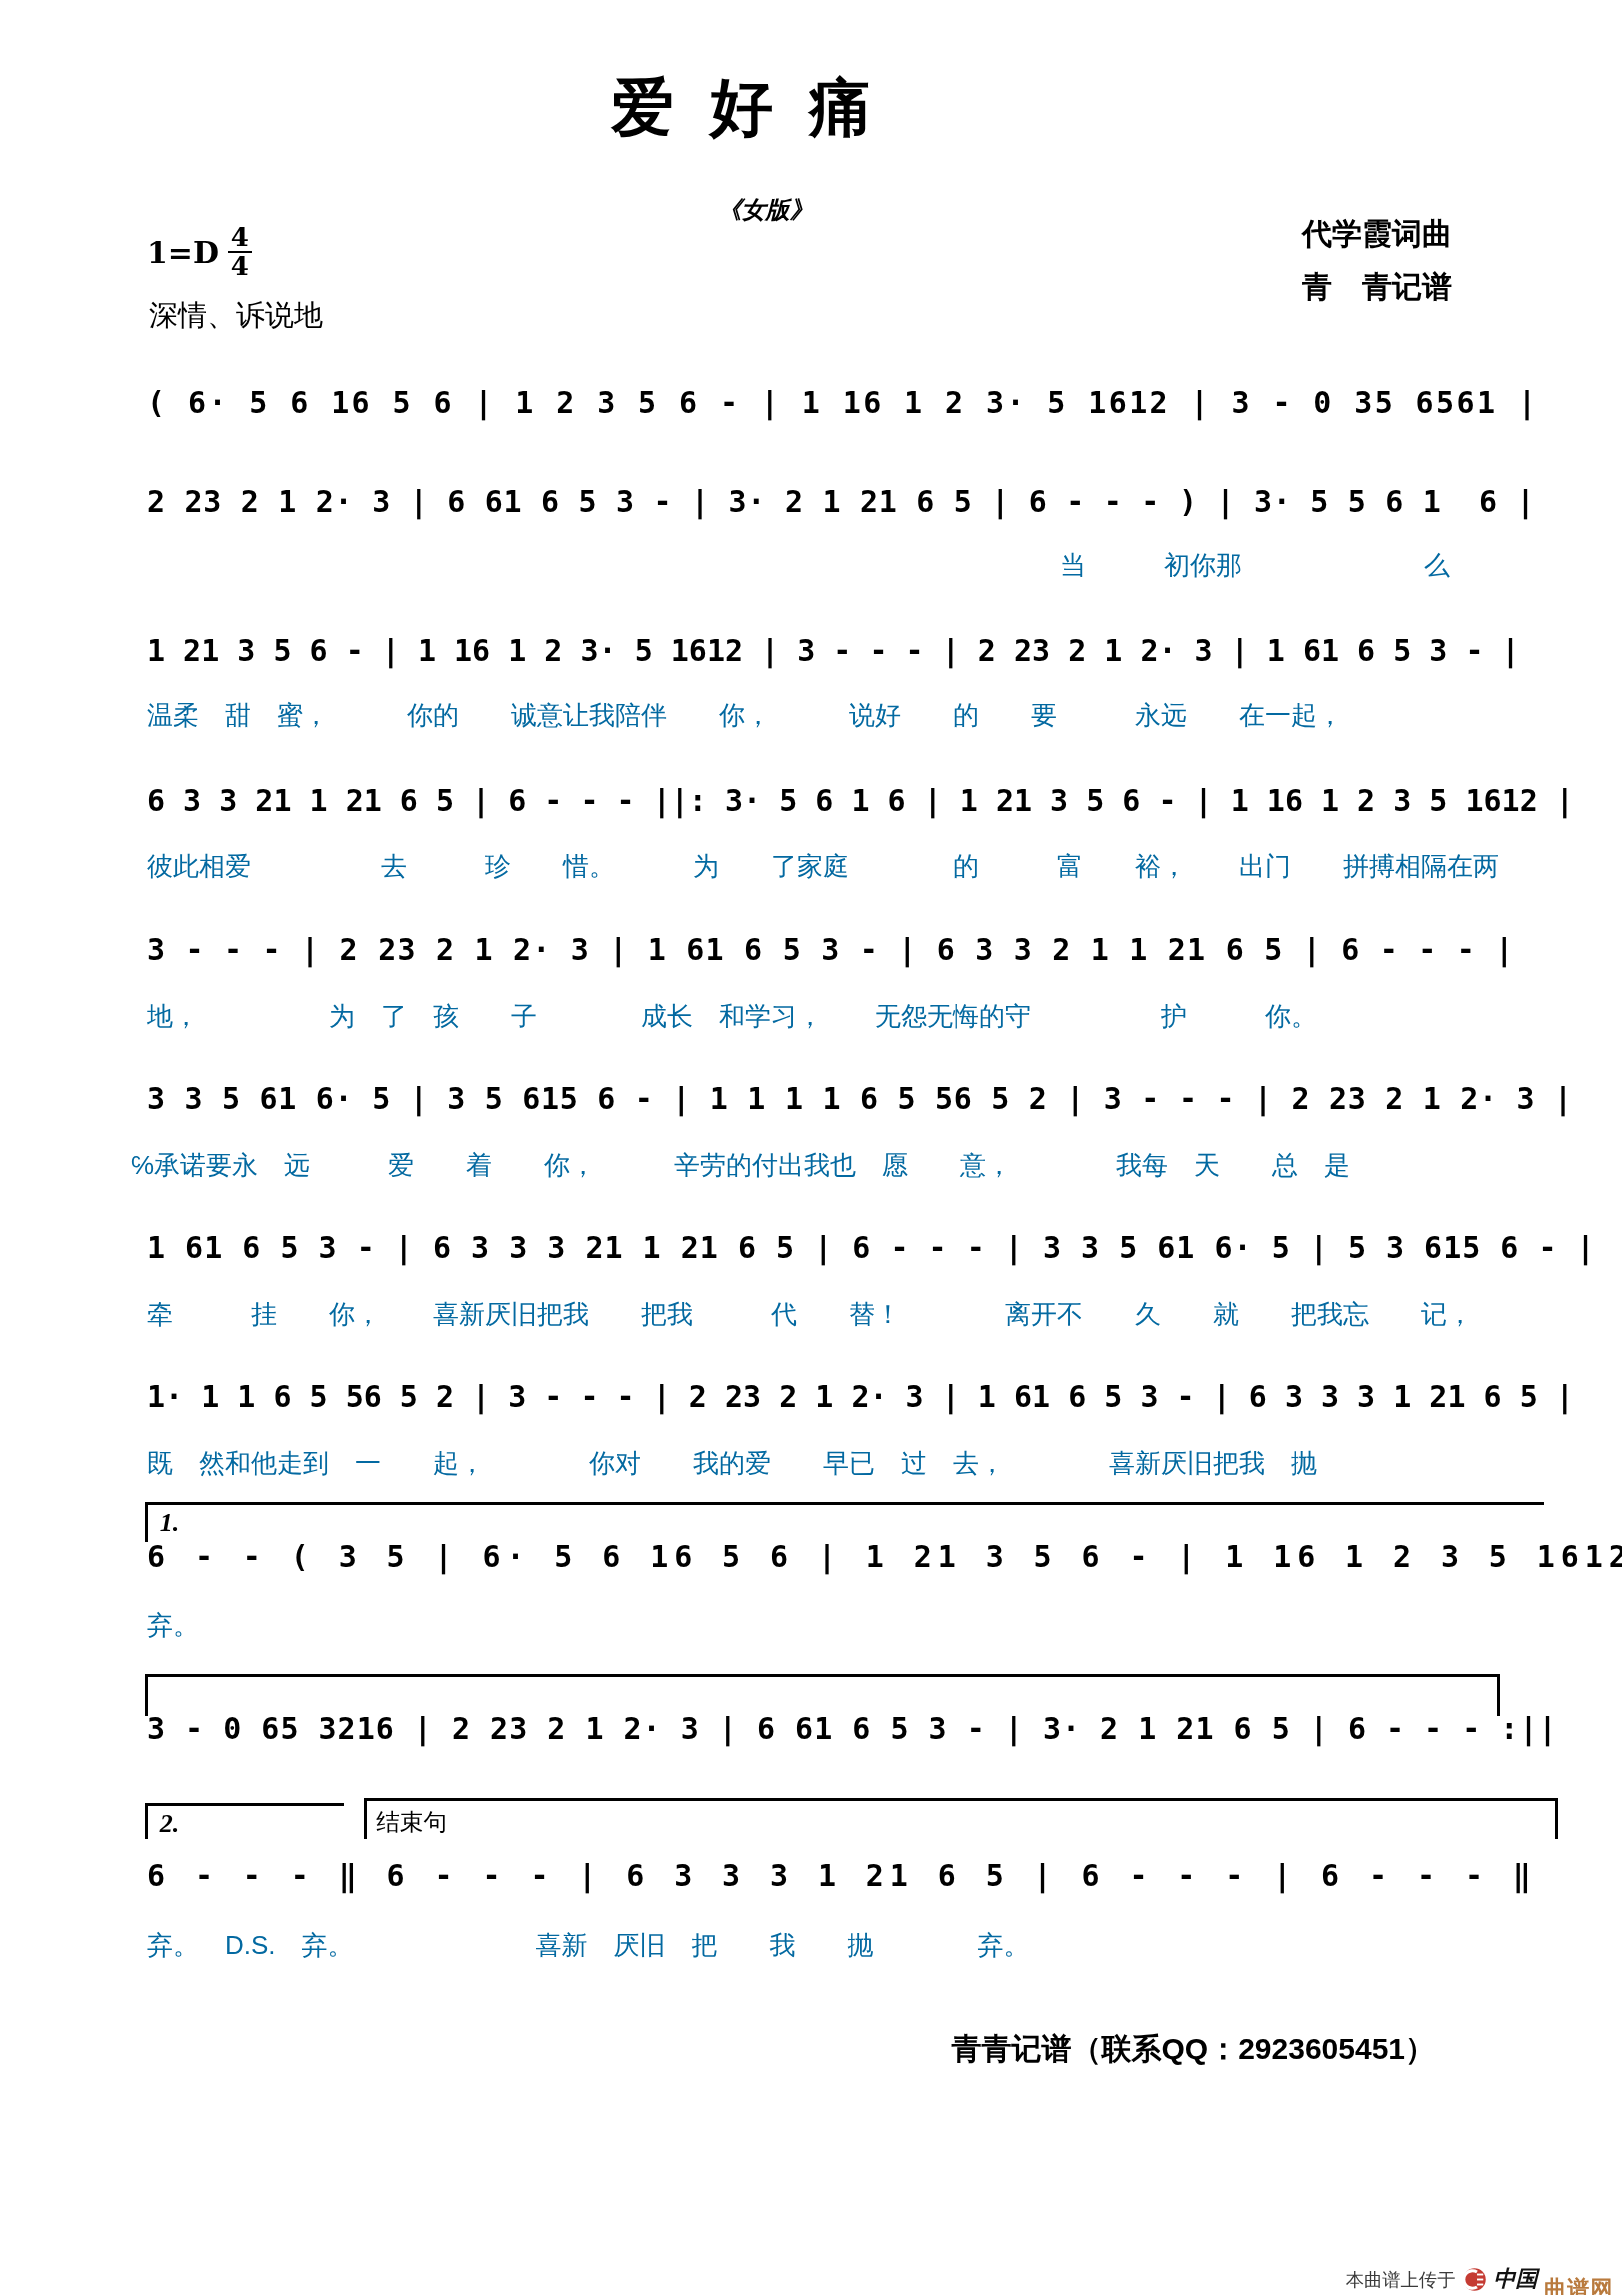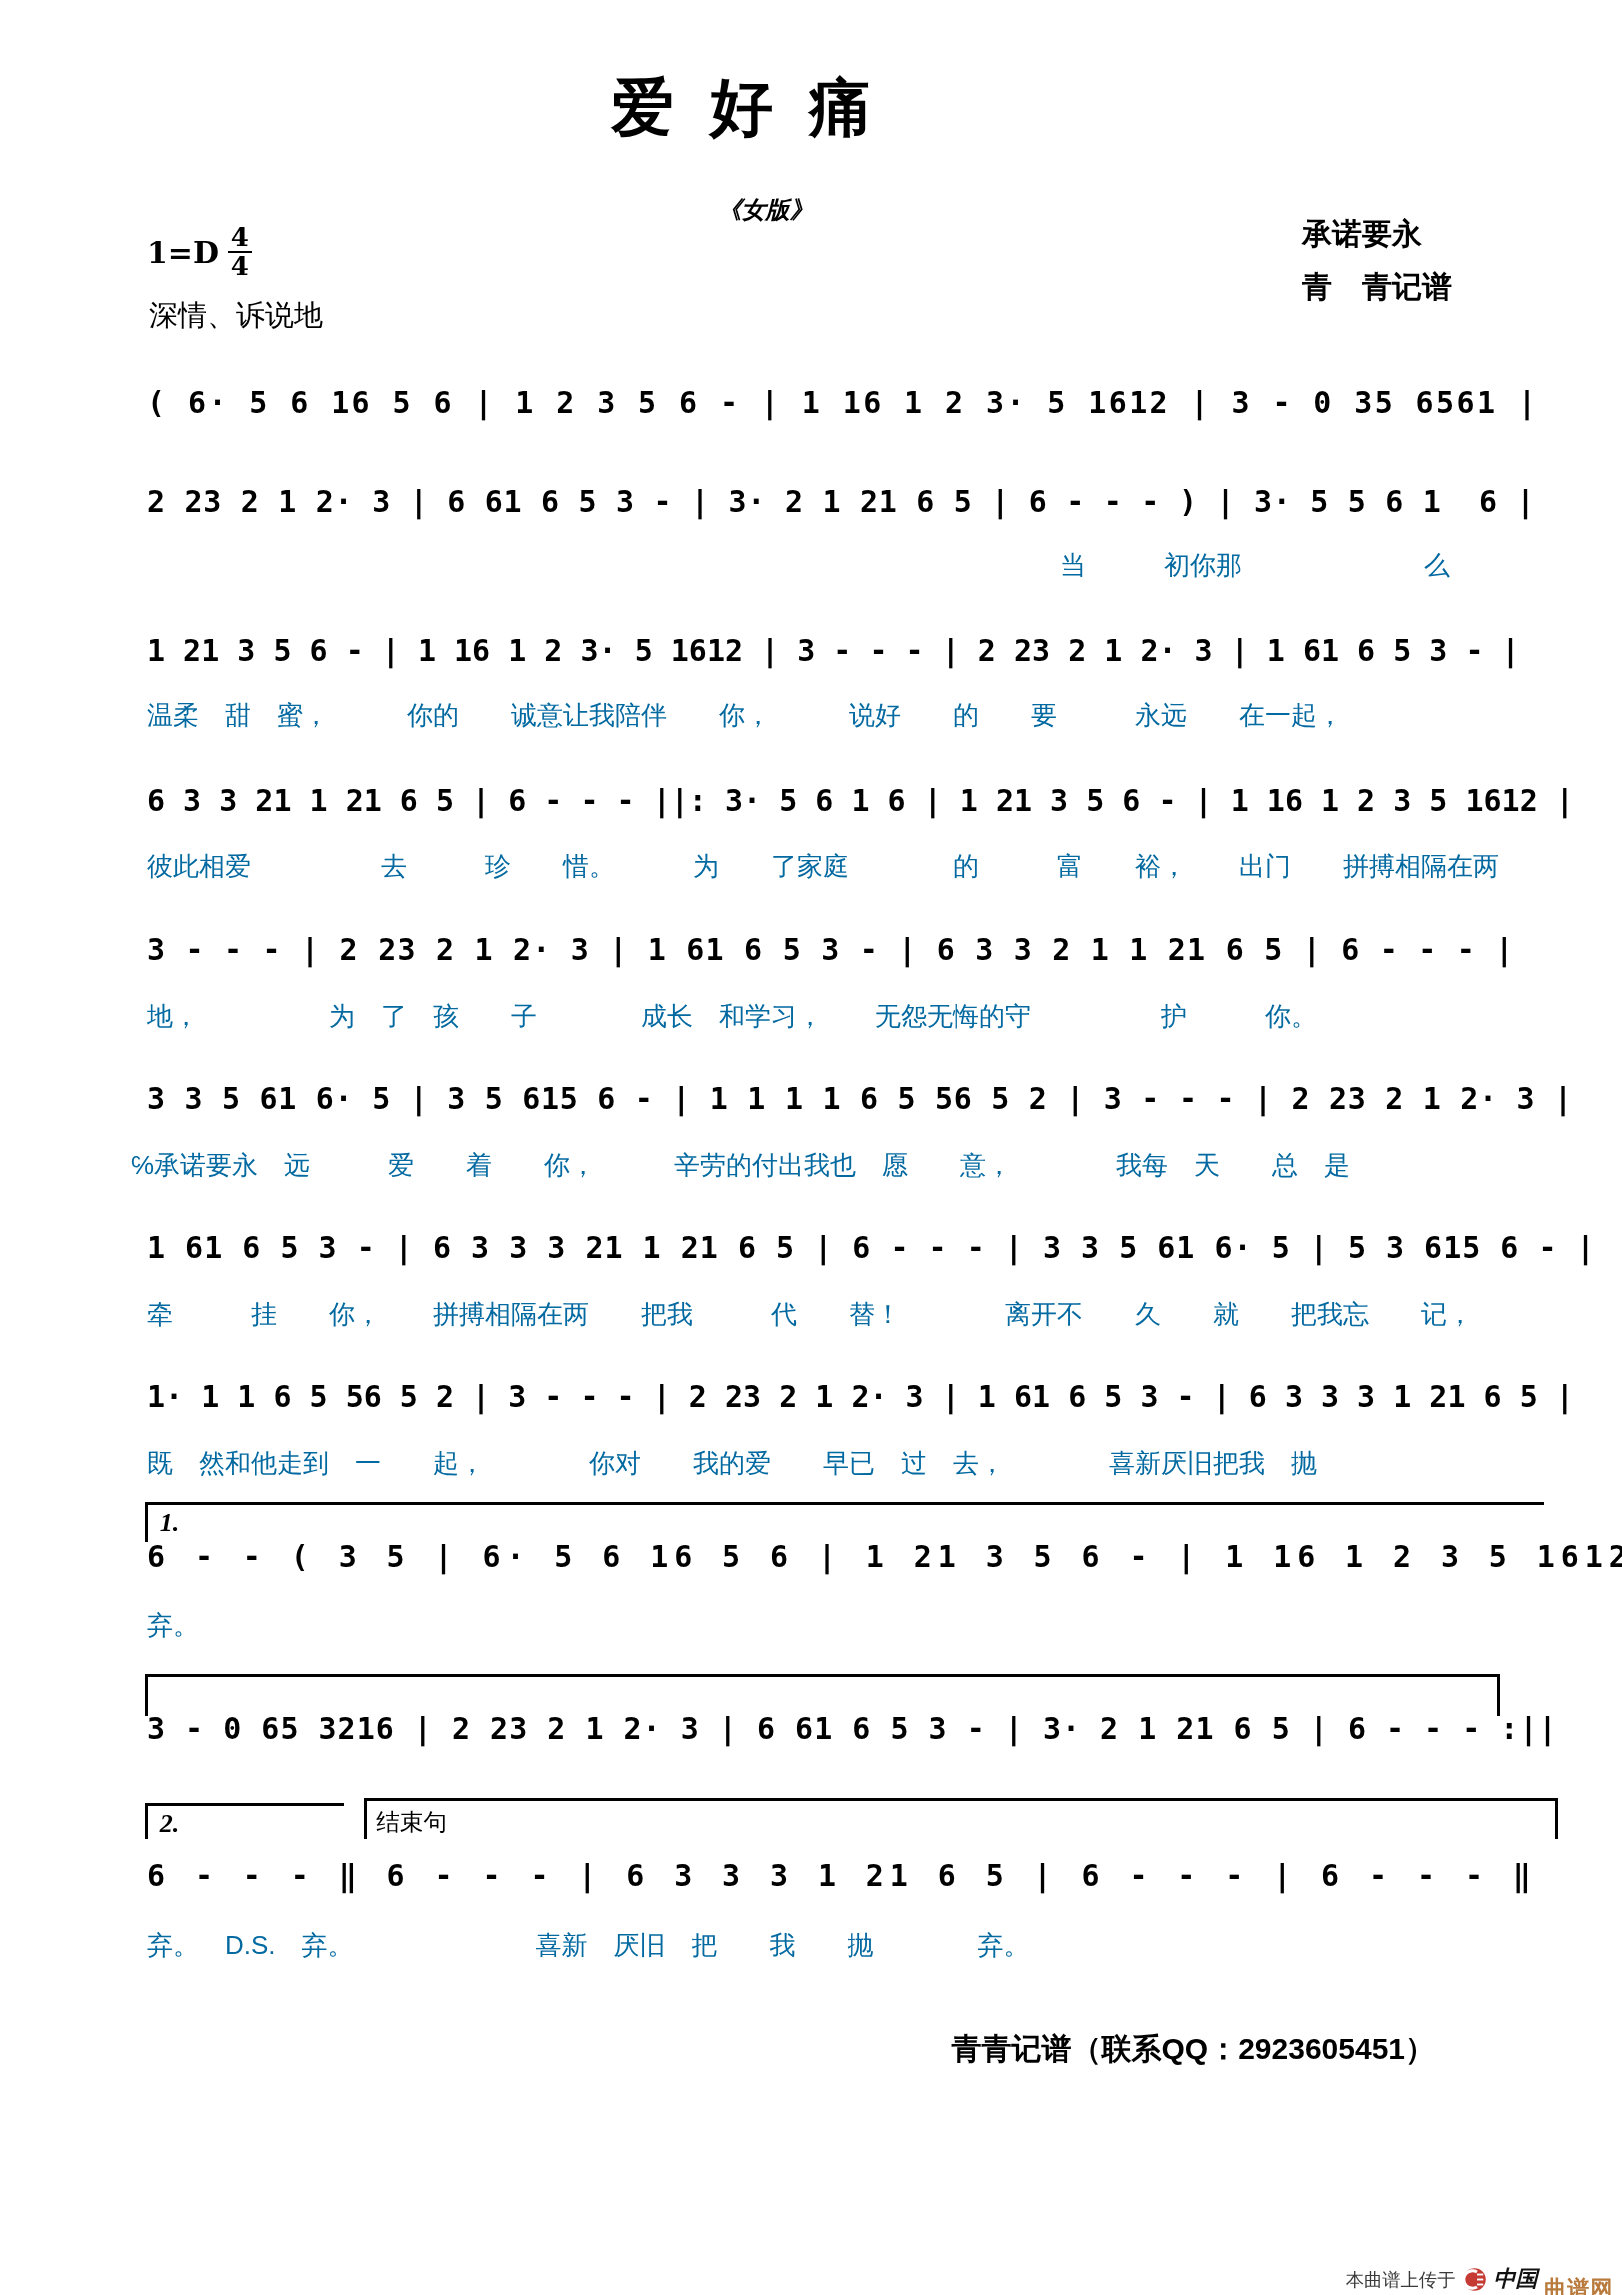--- a/index.html
+++ b/index.html
@@ -52,21 +52,21 @@
   }
   .brand-black{font-size:22px;font-weight:bold;font-style:italic;color:#111;}
   .brand-orange{font-size:22px;font-weight:bold;color:#b97a3d;letter-spacing:1.3px;margin-top:20px;}
   .logo{width:25px;height:25px;display:inline-block;}
 </style>
 </head>
 <body>
 
 <div class="abs title">爱 好 痛</div>
 <div class="abs subtitle">《女版》</div>
-<div class="abs credits">承诺要永
+<div class="abs credits">代学霞词曲
 青　青记谱</div>
 
 <div class="abs keyline">
   <span>1=D</span>
   <span class="meter">
     <span class="num">4</span>
     <span class="den">4</span>
   </span>
 </div>
 <div class="abs tempo">深情、诉说地</div>
@@ -90,21 +90,21 @@
     <div class="system abs">
       <div class="notes" style="top: 932px; letter-spacing: 1.2px;">3 - - - | 2 23 2 1 2· 3 | 1 61 6 5 3 - | 6 3 3 2 1 1 21 6 5 | 6 - - - |</div>
       <div class="lyrics" style="top: 999px; left: 147px;">地，　　　　　为　了　孩　　子　　　　成长　和学习，　　无怨无悔的守　　　　　护　　　你。</div>
     </div>
     <div class="system abs">
       <div class="notes" style="top: 1081px; letter-spacing: 0.7px;">3 3 5 61 6· 5 | 3 5 615 6 - | 1 1 1 1 6 5 56 5 2 | 3 - - - | 2 23 2 1 2· 3 |</div>
       <div class="lyrics" style="top: 1148px; left: 131px;">℅承诺要永　远　　　爱　　着　　你，　　　辛劳的付出我也　愿　　意，　　　　我每　天　　总　是</div>
     </div>
     <div class="system abs">
       <div class="notes" style="top: 1230px; letter-spacing: 1px;">1 61 6 5 3 - | 6 3 3 3 21 1 21 6 5 | 6 - - - | 3 3 5 61 6· 5 | 5 3 615 6 - |</div>
-      <div class="lyrics" style="top: 1297px; left: 147px;">牵　　　挂　　你，　　拼搏相隔在两　　把我　　　代　　替！　　　　离开不　　久　　就　　把我忘　　记，</div>
+      <div class="lyrics" style="top: 1297px; left: 147px;">牵　　　挂　　你，　　喜新厌旧把我　　把我　　　代　　替！　　　　离开不　　久　　就　　把我忘　　记，</div>
     </div>
     <div class="system abs">
       <div class="notes" style="top: 1379px; letter-spacing: 0px;">1· 1 1 6 5 56 5 2 | 3 - - - | 2 23 2 1 2· 3 | 1 61 6 5 3 - | 6 3 3 3 1 21 6 5 |</div>
       <div class="lyrics" style="top: 1446px; left: 147px;">既　然和他走到　一　　起，　　　　你对　　我的爱　　早已　过　去，　　　　喜新厌旧把我　抛</div>
     </div>
     <div class="system abs">
       <div class="notes" style="top: 1539px; letter-spacing: 5.9px;">6 - - ( 3 5 | 6· 5 6 16 5 6 | 1 21 3 5 6 - | 1 16 1 2 3 5 1612 |</div>
       <div class="lyrics" style="top: 1608px; left: 147px;">弃。</div>
     </div>
     <div class="system abs">

